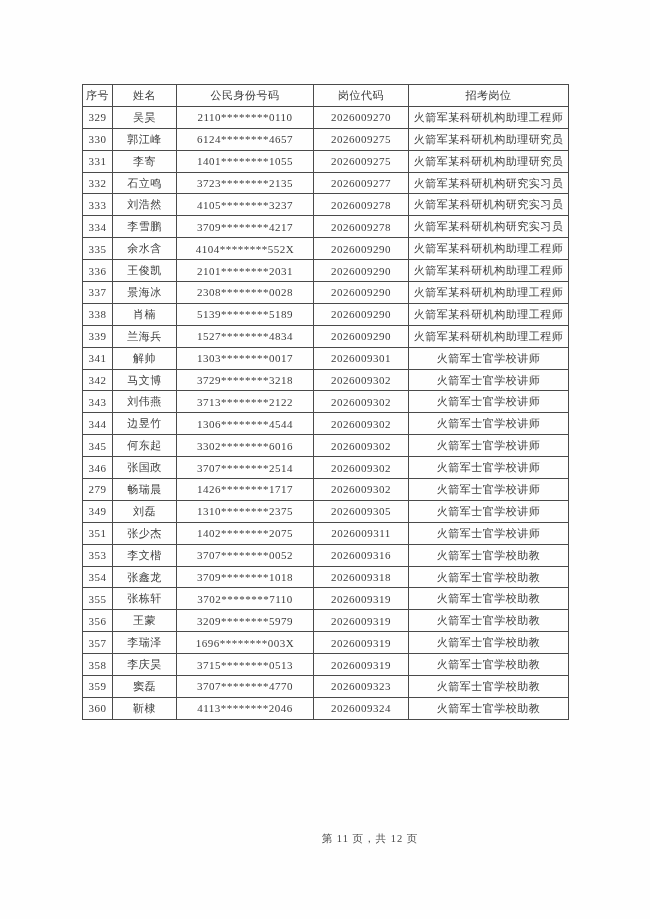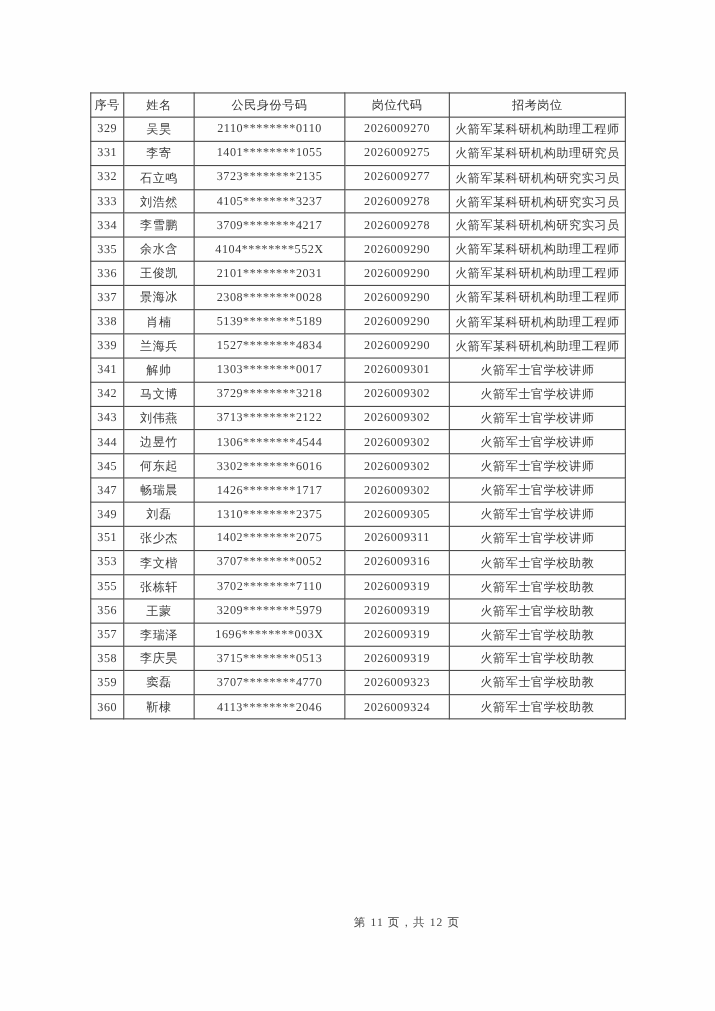--- a/index.html
+++ b/index.html
@@ -79,20 +79,27 @@
       </thead>
       <tbody>
           <tr>
             <td>329</td>
             <td>吴昊</td>
             <td>2110********0110</td>
             <td>2026009270</td>
             <td>火箭军某科研机构助理工程师</td>
           </tr>
           <tr>
+            <td>330</td>
+            <td>郭江峰</td>
+            <td>6124********4657</td>
+            <td>2026009275</td>
+            <td>火箭军某科研机构助理研究员</td>
+          </tr>
+          <tr>
             <td>331</td>
             <td>李寄</td>
             <td>1401********1055</td>
             <td>2026009275</td>
             <td>火箭军某科研机构助理研究员</td>
           </tr>
           <tr>
             <td>332</td>
             <td>石立鸣</td>
             <td>3723********2135</td>
@@ -177,21 +184,28 @@
             <td>火箭军士官学校讲师</td>
           </tr>
           <tr>
             <td>345</td>
             <td>何东起</td>
             <td>3302********6016</td>
             <td>2026009302</td>
             <td>火箭军士官学校讲师</td>
           </tr>
           <tr>
-            <td>347</td>
+            <td>346</td>
+            <td>张国政</td>
+            <td>3707********2514</td>
+            <td>2026009302</td>
+            <td>火箭军士官学校讲师</td>
+          </tr>
+          <tr>
+            <td>279</td>
             <td>畅瑞晨</td>
             <td>1426********1717</td>
             <td>2026009302</td>
             <td>火箭军士官学校讲师</td>
           </tr>
           <tr>
             <td>349</td>
             <td>刘磊</td>
             <td>1310********2375</td>
             <td>2026009305</td>
@@ -205,20 +219,27 @@
             <td>火箭军士官学校讲师</td>
           </tr>
           <tr>
             <td>353</td>
             <td>李文楷</td>
             <td>3707********0052</td>
             <td>2026009316</td>
             <td>火箭军士官学校助教</td>
           </tr>
           <tr>
+            <td>354</td>
+            <td>张鑫龙</td>
+            <td>3709********1018</td>
+            <td>2026009318</td>
+            <td>火箭军士官学校助教</td>
+          </tr>
+          <tr>
             <td>355</td>
             <td>张栋轩</td>
             <td>3702********7110</td>
             <td>2026009319</td>
             <td>火箭军士官学校助教</td>
           </tr>
           <tr>
             <td>356</td>
             <td>王蒙</td>
             <td>3209********5979</td>

